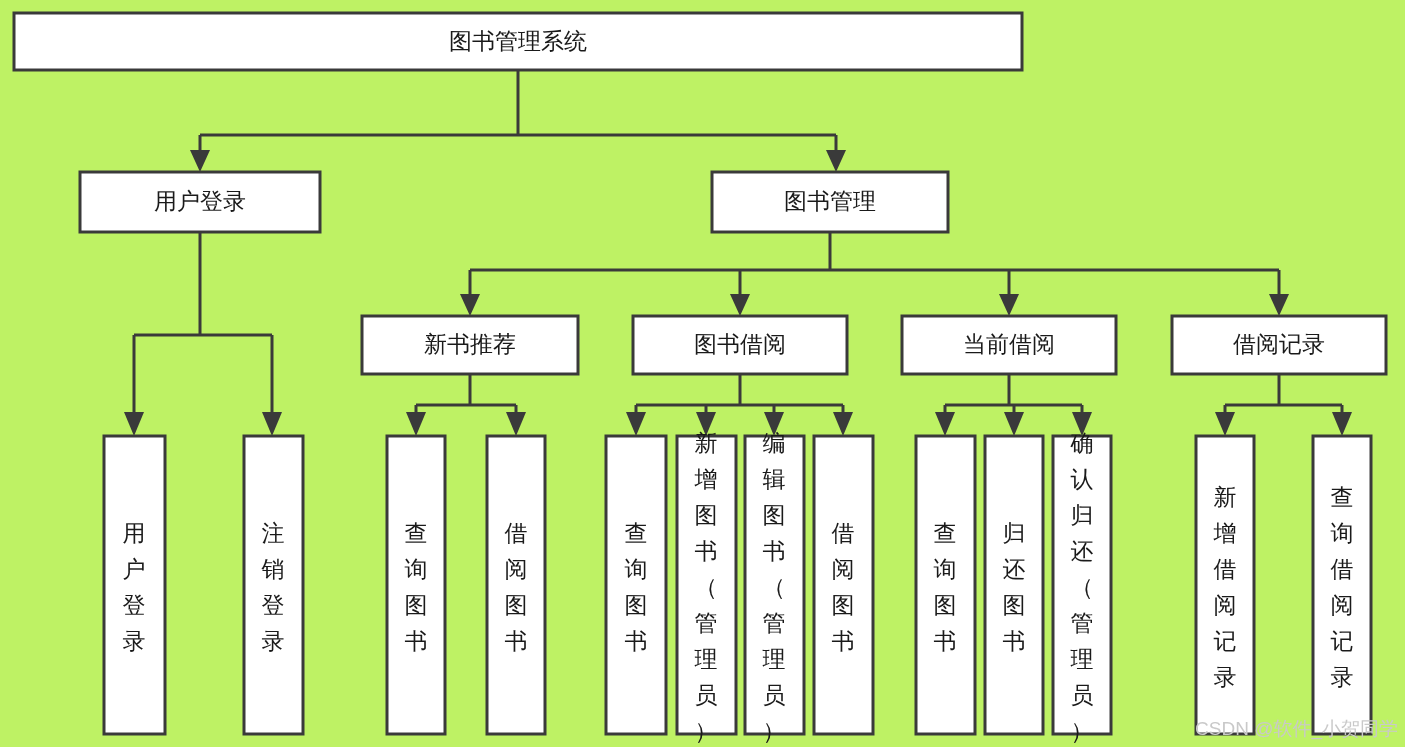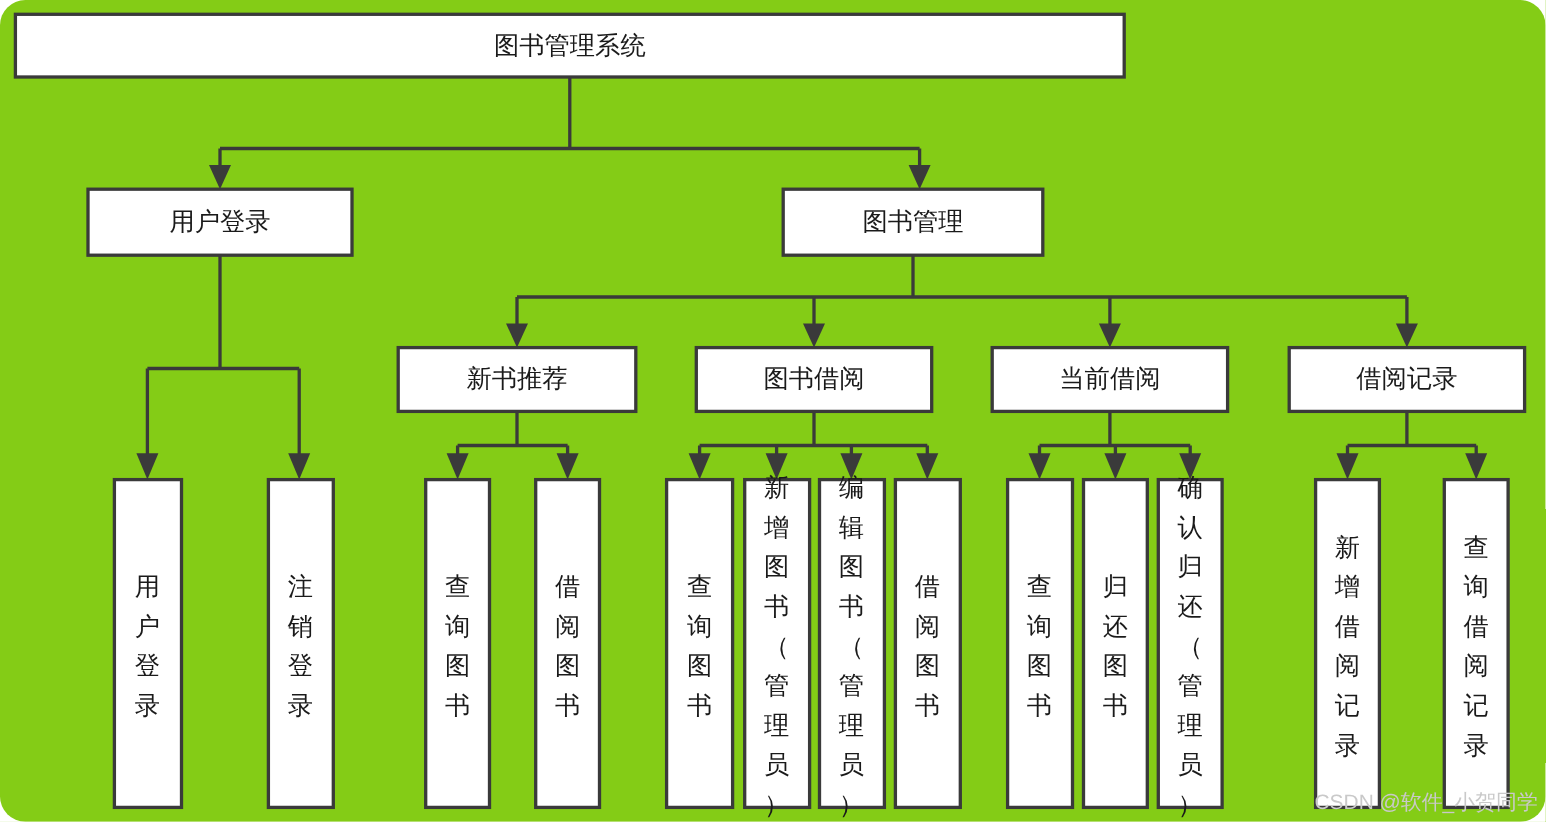--- a/index.html
+++ b/index.html
@@ -10,22 +10,21 @@
   body {
     width: 1405px;
     height: 747px;
     overflow: hidden;
     font-family: "Liberation Sans", "DejaVu Sans", sans-serif;
   }
   #diagram-root {
     position: relative;
     width: 1405px;
     height: 747px;
-    background: #84cc16;
-    border-radius: 23px;
+    background: #bef264;
   }
   svg#flow {
     position: absolute;
     left: 0;
     top: 0;
     width: 1405px;
     height: 747px;
     display: block;
   }
   .nodebox {

